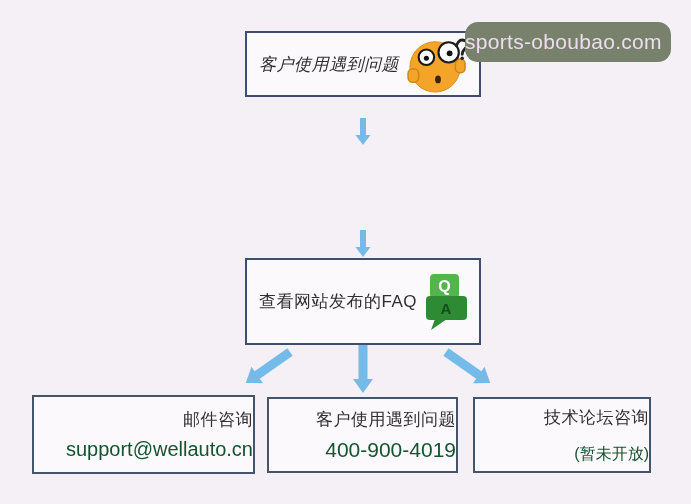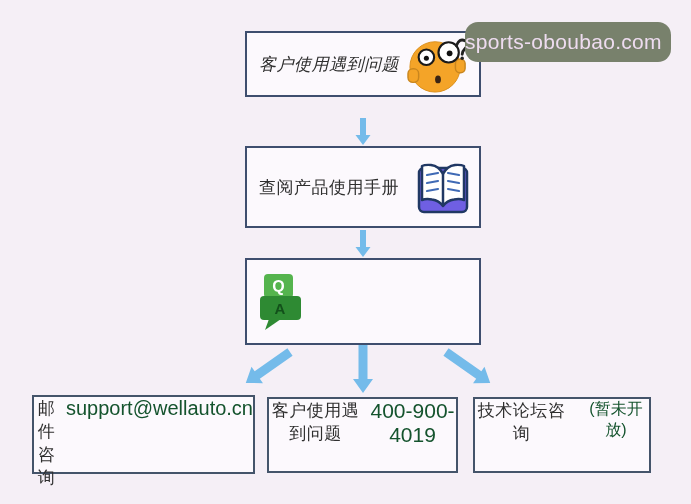--- a/index.html
+++ b/index.html
@@ -30,22 +30,22 @@
     color: #2f2f2f;
     letter-spacing: 0.5px;
     white-space: nowrap;
   }
   .channel-box {
     position: absolute;
     background: #fcf9fd;
     border: 2px solid #44546a;
     box-sizing: border-box;
     display: flex;
-    flex-direction: row;
-    align-items: flex-start;
+    flex-direction: column;
+    align-items: flex-end;
     justify-content: center;
     gap: 7px;
     text-align: center;
   }
   .channel-title { font-size: 17px; color: #2f2f2f; letter-spacing: 0.5px; }
   .channel-detail { color: #14532d; }
   .arrow-svg { position: absolute; }
   .watermark {
     position: absolute;
     left: 465px; top: 22px;
@@ -82,42 +82,27 @@
         <path d="M51,12 q3,-8 9,-5 q5,3 0,8 q-3,3 -3,6" fill="none" stroke="#222222" stroke-width="3" stroke-linecap="round"></path>
         <circle cx="57" cy="25" r="1.8" fill="#222222"></circle>
       </svg>
     </span>
   </div>
 
   <svg class="arrow-svg" style="left:350px; top:118px;" width="26" height="28" viewBox="0 0 26 28">
     <polygon transform="translate(13,0)" points="-3,0 3,0 3,17 7.5,17 0,27 -7.5,17 -3,17" fill="#74bbea"></polygon>
   </svg>
 
-  <div class="step-box" style="top:146px; height:82px;">
-    <span class="step-label">查阅产品使用手册</span>
-    <span class="icon-wrap">
-      <svg width="52" height="58" viewBox="0 0 52 58">
-        <rect x="2" y="10" width="48" height="44" rx="5" fill="#6f5fe3" stroke="#203864" stroke-width="2.5"></rect>
-        <path d="M26,16 Q22,8 14,7 Q8,6.5 5,8 L5,42 Q9,40.5 15,41.5 Q22,42.5 26,48 Q30,42.5 37,41.5 Q43,40.5 47,42 L47,8 Q44,6.5 38,7 Q30,8 26,16 Z" fill="#ffffff" stroke="#203864" stroke-width="2.5" stroke-linejoin="round"></path>
-        <line x1="26" y1="16" x2="26" y2="48" stroke="#203864" stroke-width="2.5"></line>
-        <line x1="10" y1="17" x2="21" y2="15" stroke="#3f6ab5" stroke-width="2.2" stroke-linecap="round"></line>
-        <line x1="10" y1="25" x2="21" y2="23" stroke="#3f6ab5" stroke-width="2.2" stroke-linecap="round"></line>
-        <line x1="10" y1="33" x2="21" y2="31" stroke="#3f6ab5" stroke-width="2.2" stroke-linecap="round"></line>
-        <line x1="31" y1="15" x2="42" y2="17" stroke="#3f6ab5" stroke-width="2.2" stroke-linecap="round"></line>
-        <line x1="31" y1="23" x2="42" y2="25" stroke="#3f6ab5" stroke-width="2.2" stroke-linecap="round"></line>
-        <line x1="31" y1="31" x2="42" y2="33" stroke="#3f6ab5" stroke-width="2.2" stroke-linecap="round"></line>
-      </svg>
-    </span>
-  </div>
 
   <svg class="arrow-svg" style="left:350px; top:230px;" width="26" height="28" viewBox="0 0 26 28">
     <polygon transform="translate(13,0)" points="-3,0 3,0 3,17 7.5,17 0,27 -7.5,17 -3,17" fill="#74bbea"></polygon>
   </svg>
 
   <div class="step-box" style="top:258px; height:87px;">
+    <span class="step-label">查看网站发布的FAQ</span>
     <span class="icon-wrap">
       <svg width="44" height="58" viewBox="0 0 44 58">
         <path d="M28,24 L37,33 L21,24 Z" fill="#55b44e"></path>
         <rect x="5" y="1" width="29" height="24" rx="4" fill="#55b44e"></rect>
         <text x="19.5" y="18.5" text-anchor="middle" font-size="16" font-weight="bold" fill="#ffffff" font-family="Liberation Sans, DejaVu Sans, sans-serif">Q</text>
         <path d="M10,46 L6,57 L22,46 Z" fill="#2e8a33"></path>
         <rect x="1" y="23" width="41" height="24" rx="4" fill="#2e8a33"></rect>
         <text x="21" y="41" text-anchor="middle" font-size="15" font-weight="bold" fill="#12501a" font-family="Liberation Sans, DejaVu Sans, sans-serif">A</text>
       </svg>
     </span>

